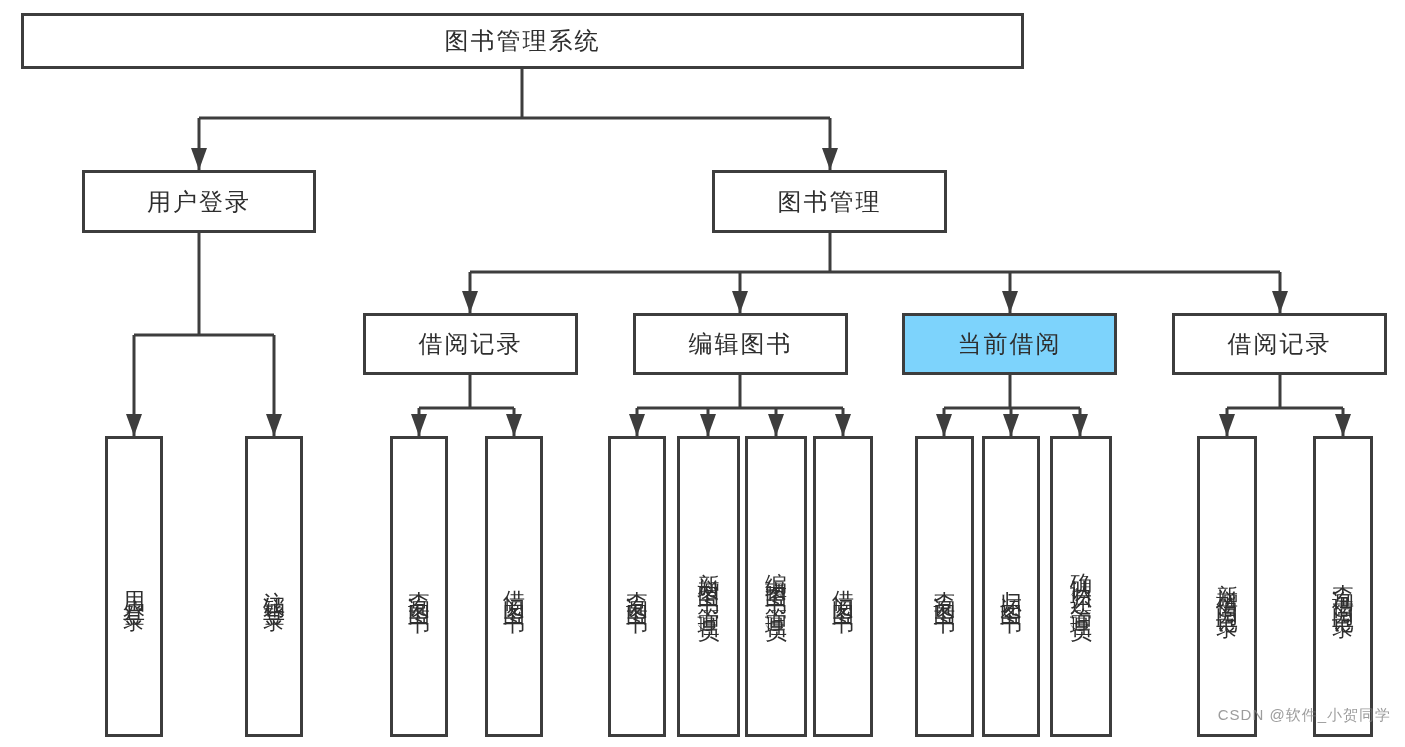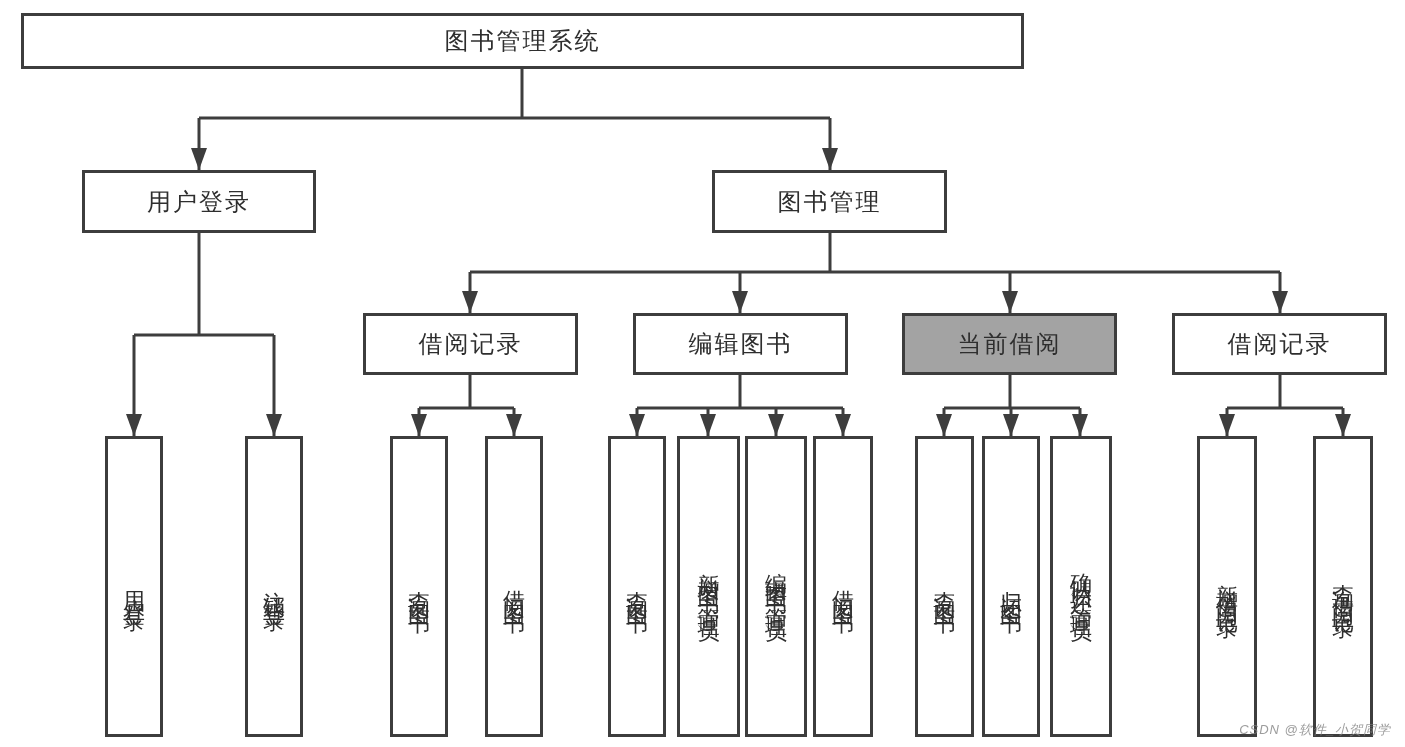--- a/index.html
+++ b/index.html
@@ -35,27 +35,26 @@
     writing-mode: vertical-rl;
     text-orientation: mixed;
     font-size: 22px;
     line-height: 1;
     letter-spacing: 7px;
     white-space: nowrap;
   }
   #watermark {
     position: absolute;
     right: 14px;
-    bottom: 8px;
-    font-size: 13px;
+    bottom: 22px;
+    font-size: 15px;
     letter-spacing: 1px;
     color: rgba(128,128,128,0.78);
     z-index: 10;
     pointer-events: none;
-    font-style: italic;
   }
 </style>
 </head>
 <body>
 
 <div id="canvas">
   <svg id="connector-svg" viewBox="0 0 1405 747" xmlns="http://www.w3.org/2000/svg">
       <line x1="522" y1="69" x2="522" y2="118" stroke="#3d3d3d" stroke-width="3"></line>
       <line x1="199" y1="118" x2="830" y2="118" stroke="#3d3d3d" stroke-width="3"></line>
       <line x1="199" y1="118" x2="199" y2="170" stroke="#3d3d3d" stroke-width="3"></line>
@@ -118,21 +117,21 @@
       </div>
       <div class="node horizontal" style="left: 712px; top: 170px; width: 235px; height: 63px; border-color: rgb(61, 61, 61); background: rgb(255, 255, 255);">
         <span class="label" style="color: rgb(46, 46, 46);">图书管理</span>
       </div>
       <div class="node horizontal" style="left: 363px; top: 313px; width: 215px; height: 62px; border-color: rgb(61, 61, 61); background: rgb(255, 255, 255);">
         <span class="label" style="color: rgb(46, 46, 46);">借阅记录</span>
       </div>
       <div class="node horizontal" style="left: 633px; top: 313px; width: 215px; height: 62px; border-color: rgb(61, 61, 61); background: rgb(255, 255, 255);">
         <span class="label" style="color: rgb(46, 46, 46);">编辑图书</span>
       </div>
-      <div class="node horizontal" style="left: 902px; top: 313px; width: 215px; height: 62px; border-color: rgb(61, 61, 61); background: #a3a3a3;">
+      <div class="node horizontal" style="left: 902px; top: 313px; width: 215px; height: 62px; border-color: rgb(61, 61, 61); background: #7dd3fc;">
         <span class="label" style="color: rgb(46, 46, 46);">当前借阅</span>
       </div>
       <div class="node horizontal" style="left: 1172px; top: 313px; width: 215px; height: 62px; border-color: rgb(61, 61, 61); background: rgb(255, 255, 255);">
         <span class="label" style="color: rgb(46, 46, 46); text-align: center;">借阅记录</span>
       </div>
       <div class="node vertical" style="left: 105px; top: 436px; width: 58px; height: 301px; border-color: rgb(61, 61, 61); background: rgb(255, 255, 255);">
         <span class="label" style="color: rgb(46, 46, 46);">用户登录</span>
       </div>
       <div class="node vertical" style="left: 245px; top: 436px; width: 58px; height: 301px; border-color: rgb(61, 61, 61); background: rgb(255, 255, 255);">
         <span class="label" style="color: rgb(46, 46, 46);">注销登录</span>

